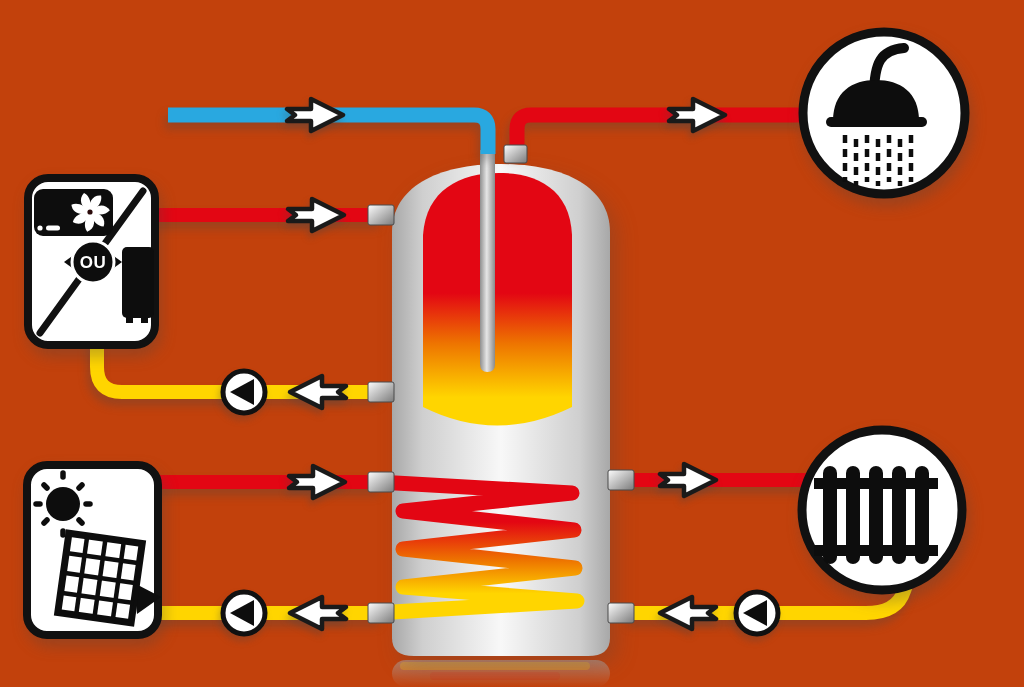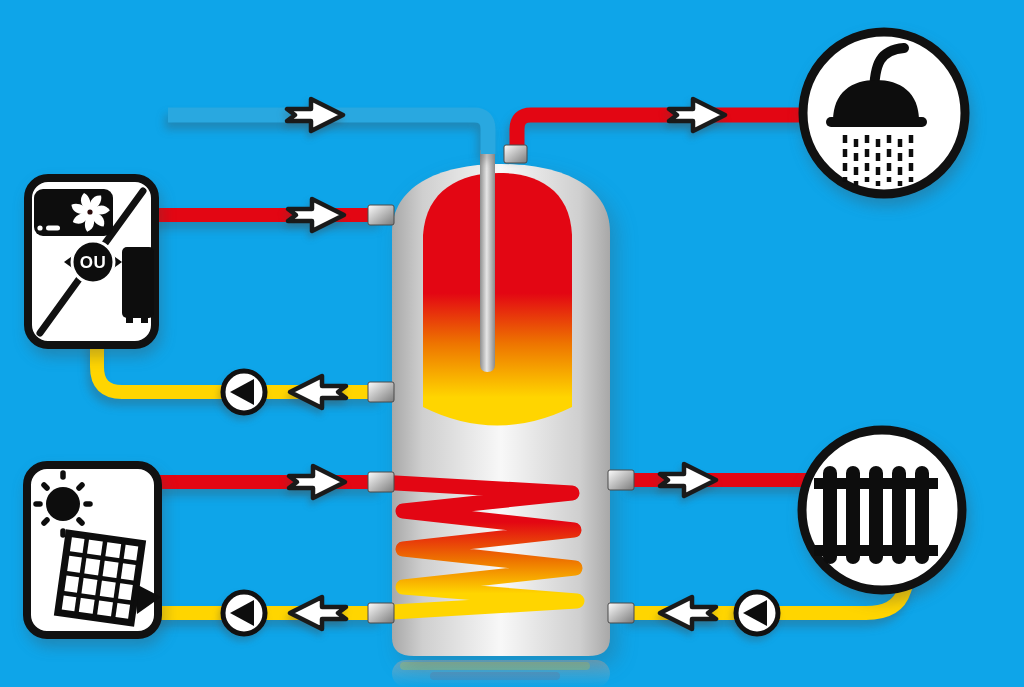--- a/index.html
+++ b/index.html
@@ -1,16 +1,16 @@
 <!DOCTYPE html>
 <html><head>
 <meta charset="utf-8">
 <style>
   html,body{margin:0;padding:0;background:#ffffff;}
-  .stage{position:relative;width:1024px;height:687px;background:#0ea5e9;overflow:hidden;
+  .stage{position:relative;width:1024px;height:687px;background:#c2410c;overflow:hidden;
          font-family:"Liberation Sans",sans-serif;}
   svg{display:block}
   .sh-pipe{filter:drop-shadow(-3px 7px 4px rgba(70,70,70,0.30));}
   .sh-obj{filter:drop-shadow(3px 8px 7px rgba(70,70,70,0.30));}
   .sh-tank{filter:drop-shadow(7px 9px 10px rgba(70,70,70,0.25));}
   .sh-small{filter:drop-shadow(-2px 5px 3px rgba(70,70,70,0.28));}
   text.ou{font-family:"Liberation Sans",sans-serif;font-weight:bold;font-size:17px;letter-spacing:0.5px;}
 </style>
 </head>
 <body>

